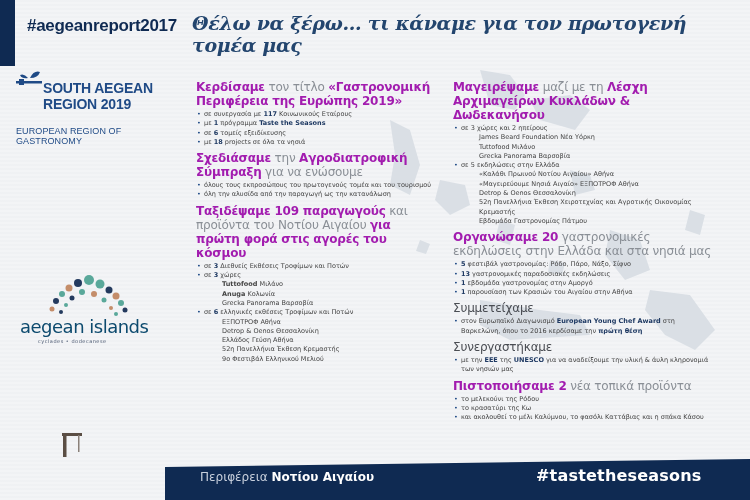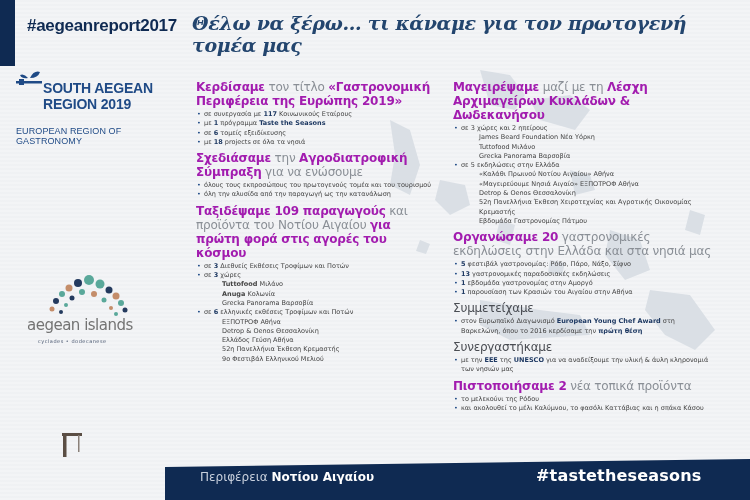--- a/index.html
+++ b/index.html
@@ -21,21 +21,21 @@
     font-style:italic; font-weight:bold; font-size:19px; color:#23456e; letter-spacing:-0.3px;
   }
   .map-bg {
     position:absolute; left:330px; top:60px; width:420px; height:360px; pointer-events:none;
   }
   .sar-logo { position:absolute; left:16px; top:80px; width:160px; }
   .sar-logo .line1 { font-family:"Liberation Sans", sans-serif; font-size:14px; color:#1f4a86; font-weight:bold; margin-left:27px; letter-spacing:-0.2px;}
   .sar-logo .line2 { font-family:"Liberation Sans", sans-serif; font-size:9px; color:#1f4a86; letter-spacing:0.1px;margin-top:14px;}
   .sar-icon { position:absolute; left:0; top:-10px; }
   .ai-logo { position:absolute; left:14px; top:272px; width:150px; height:80px;}
-  .ai-text { position:absolute; left:13px; top:44px; font-family:"DejaVu Sans", sans-serif; font-size:15px; color:#737373; letter-spacing:-0.5px;}
+  .ai-text { position:absolute; left:6px; top:44px; font-family:"DejaVu Sans", sans-serif; font-size:18px; color:#0c4a6e; letter-spacing:-0.5px;}
   .ai-sub { position:absolute; left:24px; top:66px; font-size:5px; color:#4c5a72; letter-spacing:0.5px;}
   .pi-logo { position:absolute; left:60px; top:432px; }
   .col { position:absolute; font-size:6.5px; line-height:9.3px; color:#444; }
   .col1 { left:196px; top:76px; width:240px; }
   .col2 { left:453px; top:76px; width:260px; }
   .h { font-family:"DejaVu Sans", sans-serif; font-size:12px; line-height:14px; color:#4a4d53; margin-top:4px; margin-bottom:2px; letter-spacing:-0.2px;}
   .h b { color:#a21caf; }
   .h .lt { font-weight:normal; color:#8a8f96; }
   .li { position:relative; padding-left:8px; }
   .li::before { content:"•"; position:absolute; left:1px; color:#1f4a86; }
@@ -163,18 +163,19 @@
   <div class="li"><b>1</b><span> παρουσίαση των Κρασιών του Αιγαίου στην Αθήνα</span></div>
 
   <div class="h">Συμμετείχαμε</div>
   <div class="li"><span>στον Ευρωπαϊκό Διαγωνισμό </span><b>European Young Chef Award</b><span> στη Βαρκελώνη,  όπου το 2016 κερδίσαμε την </span><b>πρώτη θέση</b></div>
 
   <div class="h">Συνεργαστήκαμε</div>
   <div class="li"><span>με την </span><b>ΕΕΕ</b><span> της </span><b>UNESCO</b><span>  για να αναδείξουμε την υλική &amp; άυλη κληρονομιά των νησιών μας</span></div>
 
   <div class="h"><b>Πιστοποιήσαμε 2</b><span class="lt"> νέα τοπικά προϊόντα</span></div>
   <div class="li">το μελεκούνι της Ρόδου</div>
+  <div class="li">το κρασατύρι της Κω</div>
   <div class="li">και ακολουθεί το μέλι Καλύμνου, το φασόλι Καττάβιας και η σπάκα Κάσου</div>
 </div>
 
 <div class="footer-band"></div>
 <div class="footer-left"><span class="thin">Περιφέρεια </span><b>Νοτίου Αιγαίου</b></div>
 <div class="footer-right">#tastetheseasons</div>
 
 </body></html>

